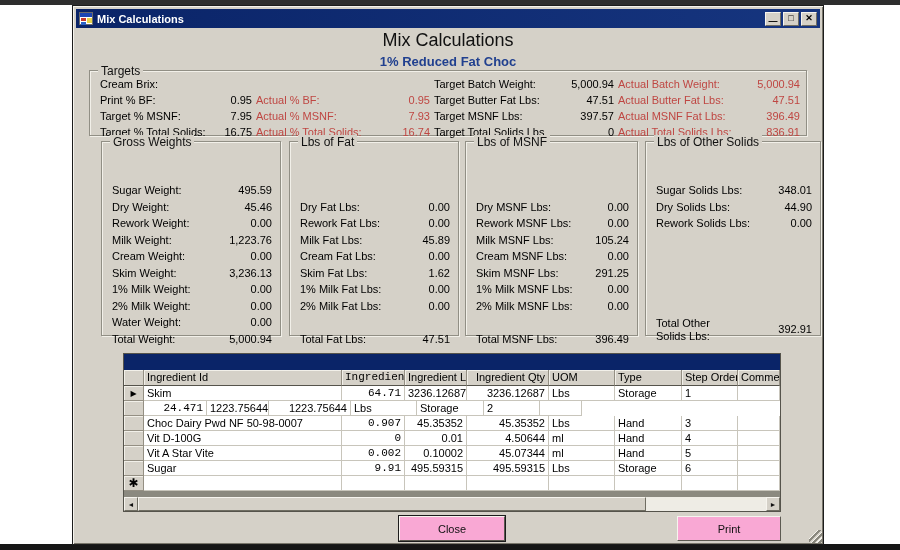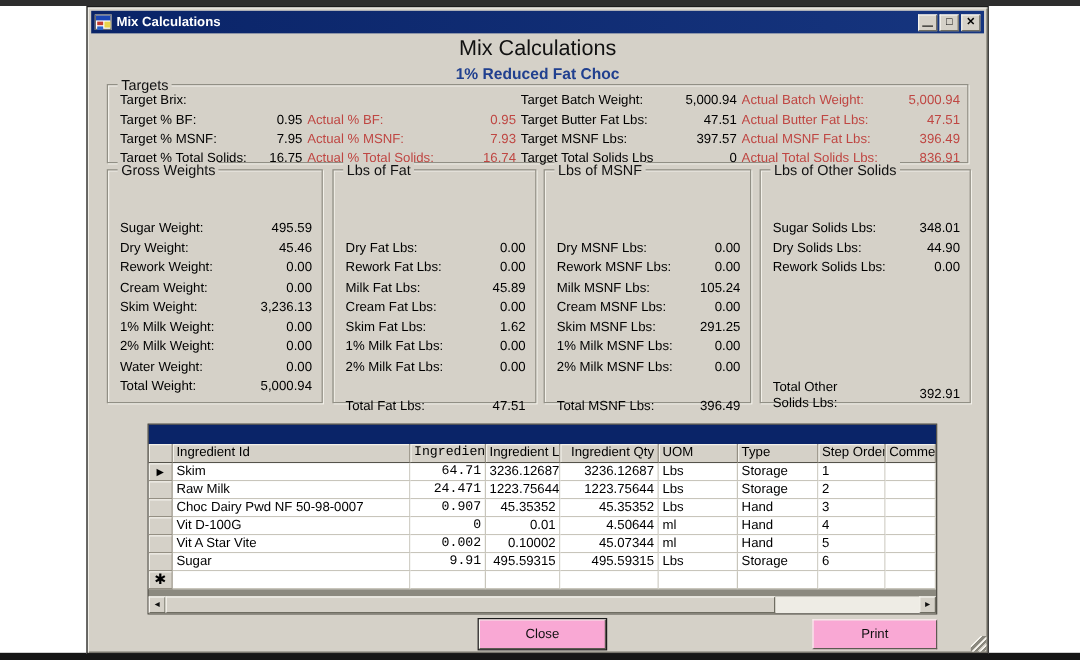--- a/index.html
+++ b/index.html
@@ -54,21 +54,21 @@
   }
   .targets-box{left:13px;top:42px;width:718px;height:66px;}
   .targets-grid{
     display:grid;grid-template-columns:110px 46px 128px 50px 128px 56px 122px 64px;
     padding:6px 6px 0 10px;
   }
   .tcell{height:16px;line-height:15px;white-space:nowrap;overflow:hidden;}
   .tval{text-align:right;padding-right:4px;}
   .red{color:#bf4642;}
 
-  .sec-box{top:113px;height:195px;}
+  .sec-box{top:113px;height:195px;margin-left:12px;}
   .gbody{padding-top:40px;}
   .grow{height:16.5px;line-height:16px;display:flex;justify-content:space-between;padding:0 8px 0 10px;}
   .grow.tall{height:31px;line-height:13px;align-items:center;}
   .glab{white-space:pre-line;}
   .gval{text-align:right;}
 
   
   .grid{
     position:absolute;left:47px;top:325px;width:656px;height:157px;
     border:1px solid #55534b;background:#8b897f;box-sizing:content-box;
@@ -159,29 +159,29 @@
     </div>
   </div>
 
   <div class="client">
     <div class="page-title">Mix Calculations</div>
     <div class="page-subtitle">1% Reduced Fat Choc</div>
 
     <div class="gbox targets-box">
       <div class="legend">Targets</div>
       <div class="targets-grid">
-          <div class="tcell tlab">Target Brix:</div>
+          <div class="tcell tlab">Cream Brix:</div>
           <div class="tcell tval"></div>
           <div class="tcell tlab red"></div>
           <div class="tcell tval red"></div>
           <div class="tcell tlab">Target Batch Weight:</div>
           <div class="tcell tval">5,000.94</div>
           <div class="tcell tlab red">Actual Batch Weight:</div>
           <div class="tcell tval red">5,000.94</div>
-          <div class="tcell tlab">Target % BF:</div>
+          <div class="tcell tlab">Print % BF:</div>
           <div class="tcell tval">0.95</div>
           <div class="tcell tlab red">Actual % BF:</div>
           <div class="tcell tval red">0.95</div>
           <div class="tcell tlab">Target Butter Fat Lbs:</div>
           <div class="tcell tval">47.51</div>
           <div class="tcell tlab red">Actual Butter Fat Lbs:</div>
           <div class="tcell tval red">47.51</div>
           <div class="tcell tlab">Target % MSNF:</div>
           <div class="tcell tval">7.95</div>
           <div class="tcell tlab red">Actual % MSNF:</div>
@@ -210,20 +210,24 @@
           </div>
           <div class="grow">
             <span class="glab">Dry Weight:</span>
             <span class="gval">45.46</span>
           </div>
           <div class="grow">
             <span class="glab">Rework Weight:</span>
             <span class="gval">0.00</span>
           </div>
           <div class="grow">
+            <span class="glab">Milk Weight:</span>
+            <span class="gval">1,223.76</span>
+          </div>
+          <div class="grow">
             <span class="glab">Cream Weight:</span>
             <span class="gval">0.00</span>
           </div>
           <div class="grow">
             <span class="glab">Skim Weight:</span>
             <span class="gval">3,236.13</span>
           </div>
           <div class="grow">
             <span class="glab">1% Milk Weight:</span>
             <span class="gval">0.00</span>
@@ -368,21 +372,20 @@
             <div class="dcell c2 num">64.71</div>
             <div class="dcell c3 num">3236.12687</div>
             <div class="dcell c4 num">3236.12687</div>
             <div class="dcell c5">Lbs</div>
             <div class="dcell c6">Storage</div>
             <div class="dcell c7">1</div>
             <div class="dcell c8"></div>
           </div>
           <div class="drow">
             <div class="sel"></div>
-            <div class="dcell c1">Raw Milk</div>
             <div class="dcell c2 num">24.471</div>
             <div class="dcell c3 num">1223.75644</div>
             <div class="dcell c4 num">1223.75644</div>
             <div class="dcell c5">Lbs</div>
             <div class="dcell c6">Storage</div>
             <div class="dcell c7">2</div>
             <div class="dcell c8"></div>
           </div>
           <div class="drow">
             <div class="sel"></div>

